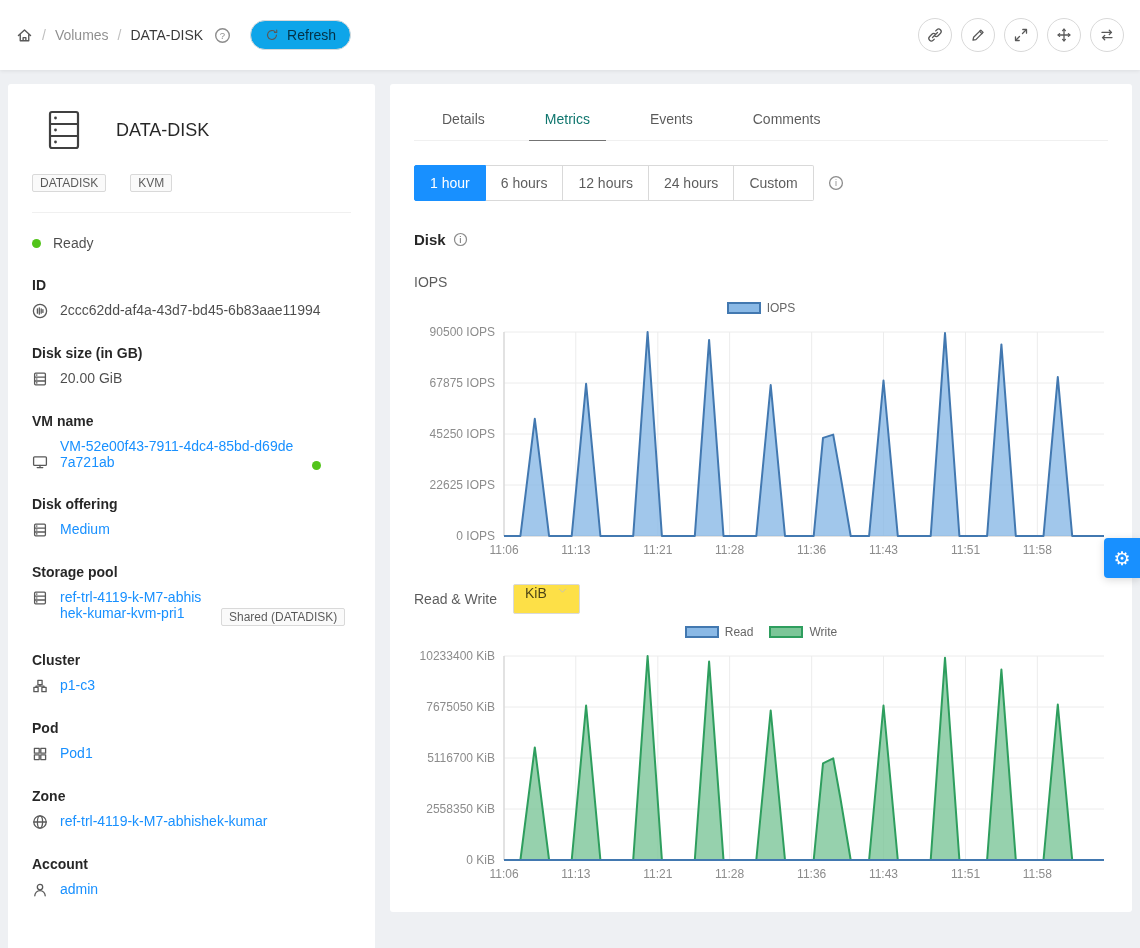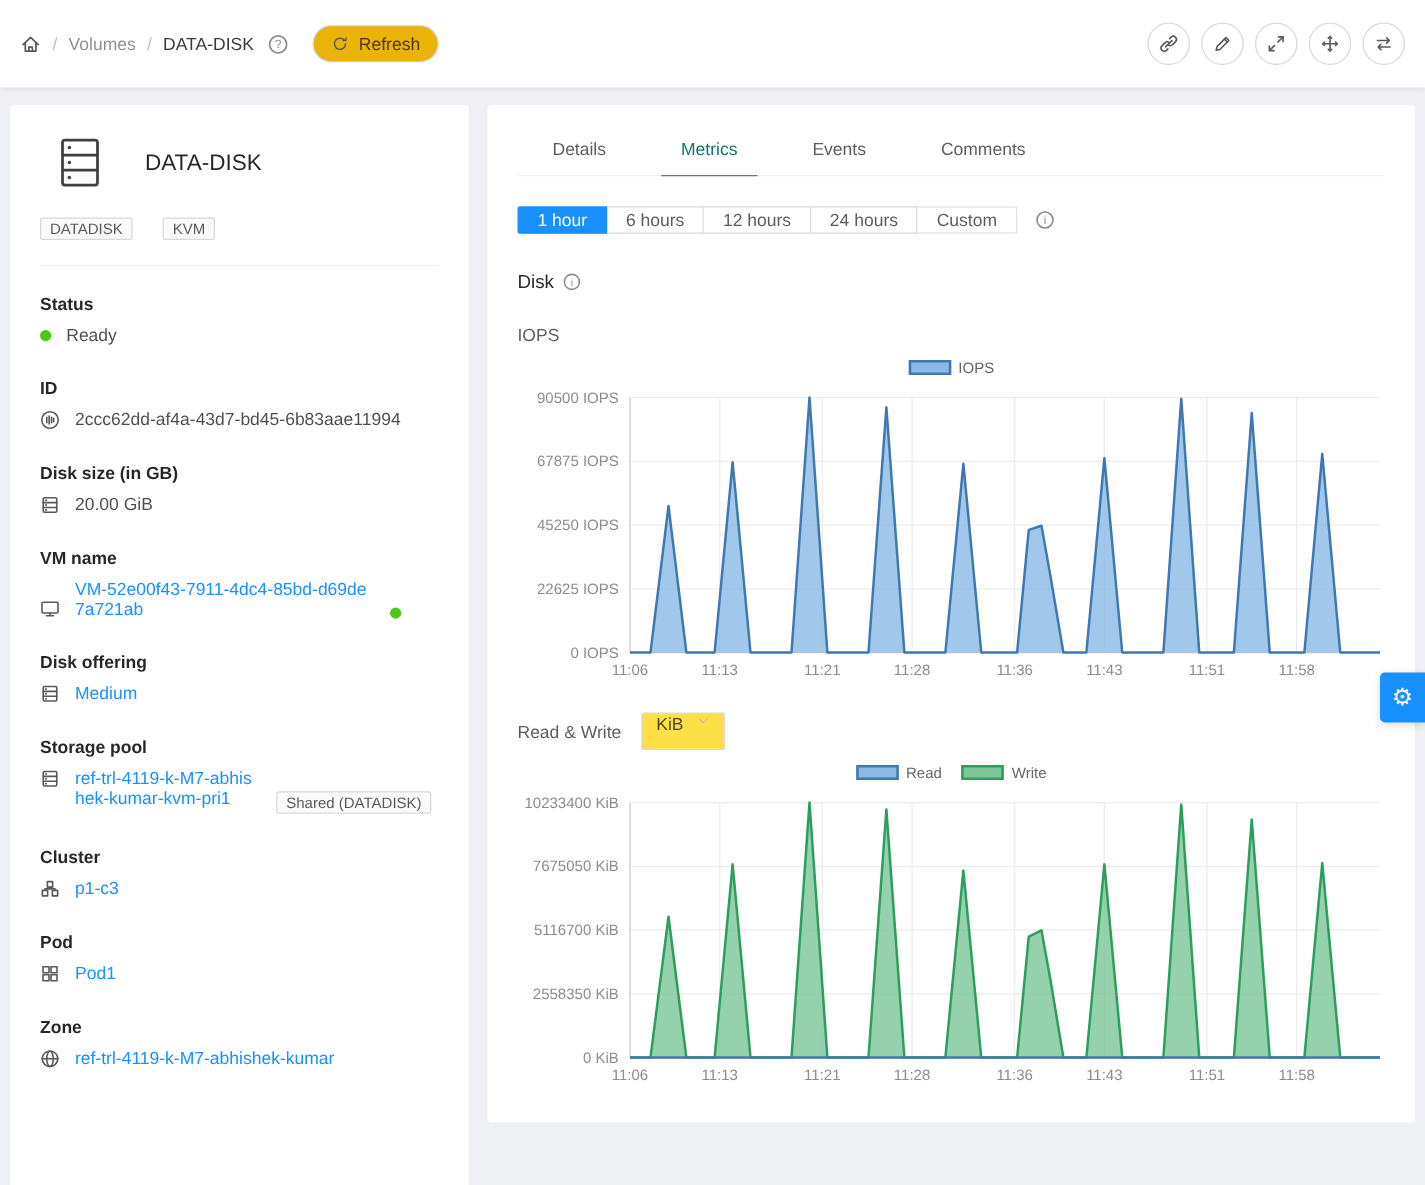--- a/index.html
+++ b/index.html
@@ -8,21 +8,21 @@
   svg{display:block}
   .icon-stroke{stroke:#595959;stroke-width:1.3;fill:none;stroke-linecap:round;stroke-linejoin:round}
 
   
   .topbar{height:70px;background:#fff;display:flex;align-items:center;justify-content:space-between;padding:0 16px;box-shadow:0 1px 4px rgba(0,0,0,.08);position:relative;z-index:2}
   .crumbs{display:flex;align-items:center;gap:9px}
   .crumb-sep{color:#bfbfbf}
   .crumb-link{color:rgba(0,0,0,.45);cursor:pointer}
   .crumb-current{color:rgba(0,0,0,.78)}
   .help-icon{margin-left:2px;cursor:pointer}
-  .refresh-btn{margin-left:10px;height:30px;border:1px solid #d9d9d9;border-radius:15px;background:#eab308;display:flex;align-items:center;gap:8px;padding:0 14px;color:rgba(0,0,0,.7);cursor:pointer;font-size:14px}
+  .refresh-btn{margin-left:10px;height:30px;border:1px solid #d9d9d9;border-radius:15px;background:#0ea5e9;display:flex;align-items:center;gap:8px;padding:0 14px;color:rgba(0,0,0,.7);cursor:pointer;font-size:14px}
   .actions{display:flex;gap:9px}
   .action-btn{width:34px;height:34px;border-radius:50%;border:1px solid #d9d9d9;background:#fff;display:flex;align-items:center;justify-content:center;cursor:pointer}
 
   
   .layout{display:flex;gap:15px;padding:14px 8px;align-items:flex-start}
   .card{background:#fff;border-radius:3px}
   .left-card{width:367px;padding:24px 0 20px;min-height:1010px}
   .right-card{flex:1;padding:14px 24px 24px}
 
   
@@ -42,25 +42,25 @@
   .vm-link-wrap{max-width:240px}
   .pool-row .link{max-width:145px}
   .pool-tag{margin-left:4px;margin-top:19px}
 
   
   .tabs{display:flex;gap:28px;border-bottom:1px solid #f0f0f0;padding:0 12px}
   .tab{padding:13px 16px;cursor:pointer;color:rgba(0,0,0,.65)}
   .tab.active{color:#0f766e;border-bottom:1px solid #737373;margin-bottom:-1px}
   .range-row{margin-top:24px;display:flex;align-items:center;gap:14px}
   .seg{display:flex}
-  .seg-btn{height:22px;padding:0 15px;border:1px solid #d9d9d9;border-left:none;background:#fff;display:flex;align-items:center;color:rgba(0,0,0,.65);cursor:pointer;font-size:14px}
+  .seg-btn{height:36px;padding:0 15px;border:1px solid #d9d9d9;border-left:none;background:#fff;display:flex;align-items:center;color:rgba(0,0,0,.65);cursor:pointer;font-size:14px}
   .seg-btn:first-child{border-left:1px solid #d9d9d9;border-radius:2px 0 0 2px}
   .seg-btn:last-child{border-radius:0 2px 2px 0}
   .seg-btn.active{background:#1890ff;border-color:#1890ff;color:#fff}
-  .section-title{margin-top:30px;font-weight:400;font-size:15px;color:rgba(0,0,0,.85);display:flex;align-items:center;gap:7px}
+  .section-title{margin-top:30px;font-weight:700;font-size:15px;color:rgba(0,0,0,.85);display:flex;align-items:center;gap:7px}
   .chart-title{margin-top:26px;color:rgba(0,0,0,.65)}
   .legend{display:flex;justify-content:center;gap:16px;margin-top:10px;min-height:16px}
   .legend-item{display:flex;align-items:center;gap:6px;font-size:12px;color:#666;cursor:pointer}
   .legend-swatch{width:34px;height:12px;border:2px solid}
   .rw-row{margin-top:20px;display:flex;align-items:center;gap:16px}
   .select{border:1px solid #d9d9d9;border-radius:2px;height:30px;padding:0 11px;display:flex;gap:10px;color:rgba(0,0,0,.7);cursor:pointer;background:#fde047}
   .chart{margin-top:2px}
   .grid{stroke:#ececec;stroke-width:1}
   .axis{stroke:#cfcfcf;stroke-width:1}
   .tick{font-size:12px;fill:#8c8c8c;font-family:"Liberation Sans",sans-serif}
@@ -160,21 +160,20 @@
     </div>
 
     <div class="tag-row">
       <span class="tag">DATADISK</span>
       <span class="tag">KVM</span>
     </div>
 
     <div class="divider"></div>
 
     <div class="field">
-      <div class="field-label">Status</div>
       <div class="field-value status-row">
         <span class="dot"></span>
         <span>Ready</span>
       </div>
     </div>
 
     <div class="field">
       <div class="field-label">ID</div>
       <div class="field-value">
         <span class="v-icon">
@@ -287,20 +286,32 @@
           <svg width="16" height="16" viewBox="0 0 16 16">
               <circle class="icon-stroke" cx="8" cy="8" r="6.2"></circle>
               <ellipse class="icon-stroke" cx="8" cy="8" rx="2.6" ry="6.2"></ellipse>
               <path class="icon-stroke" d="M1.8 8h12.4"></path>
             </svg>
         </span>
         <span class="link">ref-trl-4119-k-M7-abhishek-kumar</span>
       </div>
     </div>
 
+    <div class="field">
+      <div class="field-label">Account</div>
+      <div class="field-value">
+        <span class="v-icon">
+          <svg width="16" height="16" viewBox="0 0 16 16">
+              <circle class="icon-stroke" cx="8" cy="5.1" r="2.7"></circle>
+              <path class="icon-stroke" d="M2.8 13.8a5.2 5.2 0 0 1 10.4 0"></path>
+            </svg>
+        </span>
+        <span class="link">admin</span>
+      </div>
+    </div>
   </div>
 
   <div class="card right-card">
     <div class="tabs">
       <div class="tab">Details</div>
       <div class="tab active">Metrics</div>
       <div class="tab">Events</div>
       <div class="tab">Comments</div>
     </div>
 

